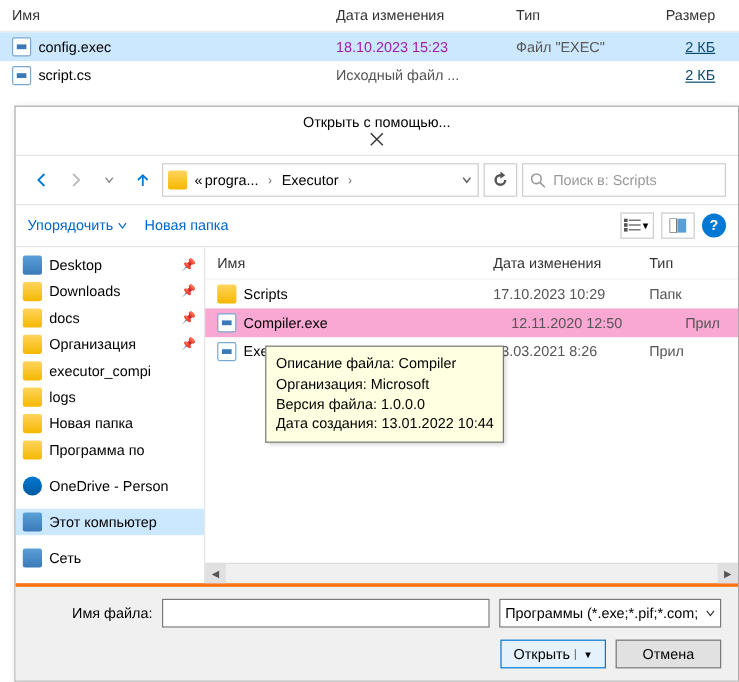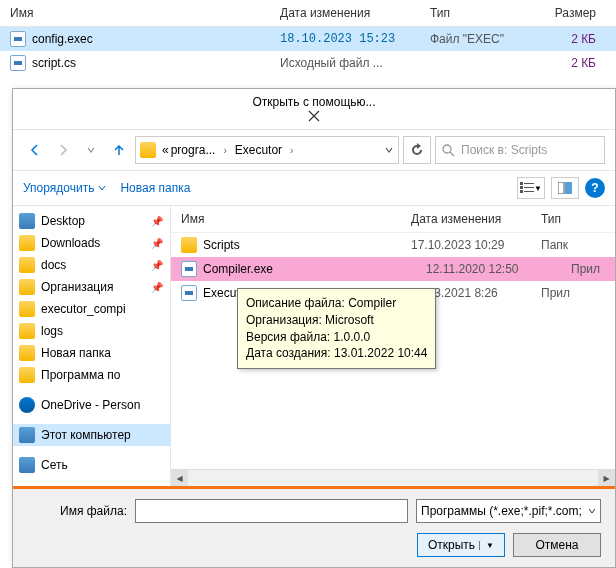--- a/index.html
+++ b/index.html
@@ -8,23 +8,23 @@
 
 .bg-window { position: absolute; left: 0; top: 0; width: 616px; height: 568px; background: #fff; }
 .bg-header { display: flex; padding: 6px 10px; border-bottom: 1px solid #e5e5e5; color: #333; }
 .bg-header .col-name { flex: 0 0 270px; }
 .bg-header .col-date { flex: 0 0 150px; }
 .bg-header .col-type { flex: 0 0 110px; }
 .bg-header .col-size { flex: 1; text-align: right; padding-right: 10px; }
 .bg-row { display: flex; padding: 4px 10px; align-items: center; }
 .bg-row.selected { background: #cce8ff; }
 .bg-row .col-name { flex: 0 0 270px; display: flex; align-items: center; gap: 6px; }
-.bg-row .col-date { flex: 0 0 150px; color: #0369a1; font-family: Liberation Mono, monospace; }
+.bg-row .col-date { flex: 0 0 150px; color: #a21caf; }
 .bg-row .col-type { flex: 0 0 110px; color: #555; }
-.bg-row .col-size { flex: 1; text-align: right; padding-right: 10px; color: #701a75; }
+.bg-row .col-size { flex: 1; text-align: right; padding-right: 10px; color: #0c4a6e; text-decoration: underline; }
 
 
 .dialog { position: absolute; left: 12px; top: 88px; width: 604px; height: 480px; background: #fff; border: 1px solid #aaa; box-shadow: 2px 2px 8px rgba(0,0,0,0.15); display: flex; flex-direction: column; }
 .dialog-title { display: flex; align-items: center; justify-content: space-between; padding: 6px 10px; border-bottom: 1px solid #e5e5e5; flex-direction: column; }
 .dialog-title span { font-size: 12px; }
 .close-btn { width: 14px; height: 14px; cursor: pointer; display: flex; align-items: center; justify-content: center; font-size: 14px; color: #333; }
 
 
 .nav-bar { display: flex; align-items: center; padding: 6px 10px; gap: 4px; border-bottom: 1px solid #e5e5e5; }
 .nav-arrow { width: 24px; height: 24px; display: flex; align-items: center; justify-content: center; color: #999; cursor: pointer; }
@@ -62,21 +62,21 @@
 .list-header .lh-name { flex: 0 0 230px; }
 .list-header .lh-date { flex: 0 0 130px; }
 .list-header .lh-type { flex: 1; }
 .list-row { display: flex; padding: 4px 10px; align-items: center; cursor: pointer; }
 .list-row.selected { background: #f9a8d4; gap: 15px; }
 .list-row .lh-name { flex: 0 0 230px; display: flex; align-items: center; gap: 6px; }
 .list-row .lh-date { flex: 0 0 130px; color: #555; }
 .list-row .lh-type { flex: 1; color: #555; }
 
 
-.tooltip { position: absolute; left: 66px; top: 82px; background: #ffffe1; border: 1px solid #767676; padding: 6px 8px; font-size: 12px; line-height: 1.4; box-shadow: 2px 2px 4px rgba(0,0,0,0.2); z-index: 10; }
+.tooltip { position: absolute; left: 50px; top: 82px; background: #ffffe1; border: 1px solid #767676; padding: 6px 8px; font-size: 12px; line-height: 1.4; box-shadow: 2px 2px 4px rgba(0,0,0,0.2); z-index: 10; }
 
 
 .hscroll { height: 17px; background: #f0f0f0; border-top: 1px solid #ddd; display: flex; }
 .hscroll .arrow { width: 17px; height: 17px; background: #e0e0e0; display: flex; align-items: center; justify-content: center; font-size: 8px; color: #555; cursor: pointer; }
 .hscroll .track { flex: 1; }
 
 
 .bottom { padding: 10px 14px; border-top: 3px solid #f97316; background: #f0f0f0; }
 .filename-row { display: flex; align-items: center; gap: 8px; margin-bottom: 10px; }
 .filename-label { text-align: right; width: 100px; }

